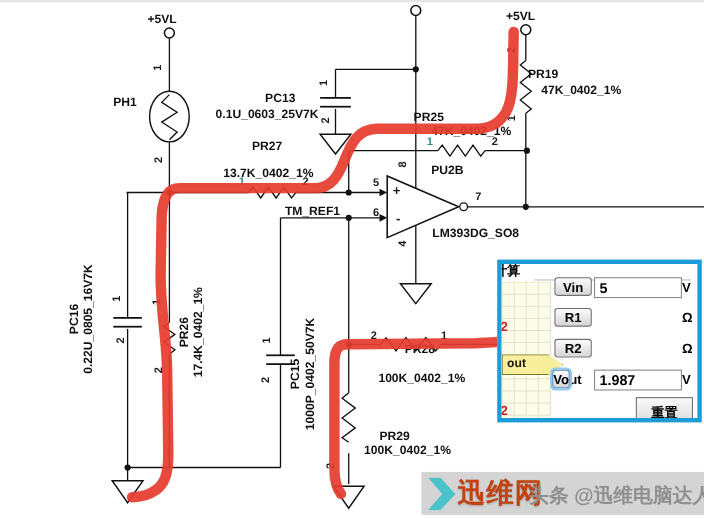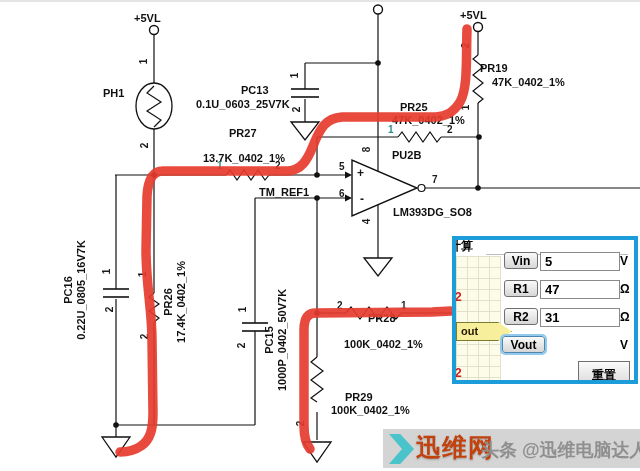--- a/index.html
+++ b/index.html
@@ -161,21 +161,21 @@
   <span class="lbl" style="left:460px;top:9px">+5VL</span>
 
   <span class="lbl" style="left:103px;top:87px">PH1</span>
 
   <span class="lbl" style="left:241px;top:84px">PC13</span>
   <span class="lbl" style="left:196px;top:98px">0.1U_0603_25V7K</span>
 
   <span class="lbl" style="left:229px;top:127px">PR27</span>
   <span class="lbl" style="left:203px;top:152px">13.7K_0402_1%</span>
 
-  <span class="lbl" style="left:400px;top:101px">PR25</span>
+  <span class="lbl" style="left:376px;top:101px">PR25</span>
   <span class="lbl" style="left:392px;top:114px">47K_0402_1%</span>
 
   <span class="lbl" style="left:480px;top:62px">PR19</span>
   <span class="lbl" style="left:492px;top:76px">47K_0402_1%</span>
 
   <span class="lbl" style="left:392px;top:149px">PU2B</span>
   <span class="lbl" style="left:393px;top:206px">LM393DG_SO8</span>
 
   <span class="lbl" style="left:259px;top:186px">TM_REF1</span>
 
@@ -240,30 +240,29 @@
     <span class="strip-mark" style="top:50px">2</span>
     <span class="strip-mark" style="top:126px">2</span>
 
     <div class="cal-row" style="top:12px">
       <button class="cal-btn">Vin</button>
       <input class="cal-input" value="5" style="">
       <span class="unit">V</span>
     </div>
     <div class="cal-row" style="top:40px">
       <button class="cal-btn">R1</button>
-      <input class="cal-input" value="47" style="">
       <span class="unit">Ω</span>
     </div>
     <div class="cal-row" style="top:68px">
       <button class="cal-btn">R2</button>
-      <input class="cal-input" value="31" style="">
       <span class="unit">Ω</span>
     </div>
     <div class="cal-row" style="top:96px">
-      <button class="cal-btn focused" style="left:46px;width:43px">Vout</button>
+      <button class="cal-btn focused" style="left:46px;width:16px">Vout</button>
+      <input class="cal-input" value="1.987" style="">
       <span class="unit">V</span>
     </div>
     <button class="reset-btn">重置</button>
   </div>
 
   <div id="wm">
     <div class="chev"></div>
     <span class="site">迅维网</span>
     <span class="byline">头条 @迅维电脑达人</span>
   </div>

